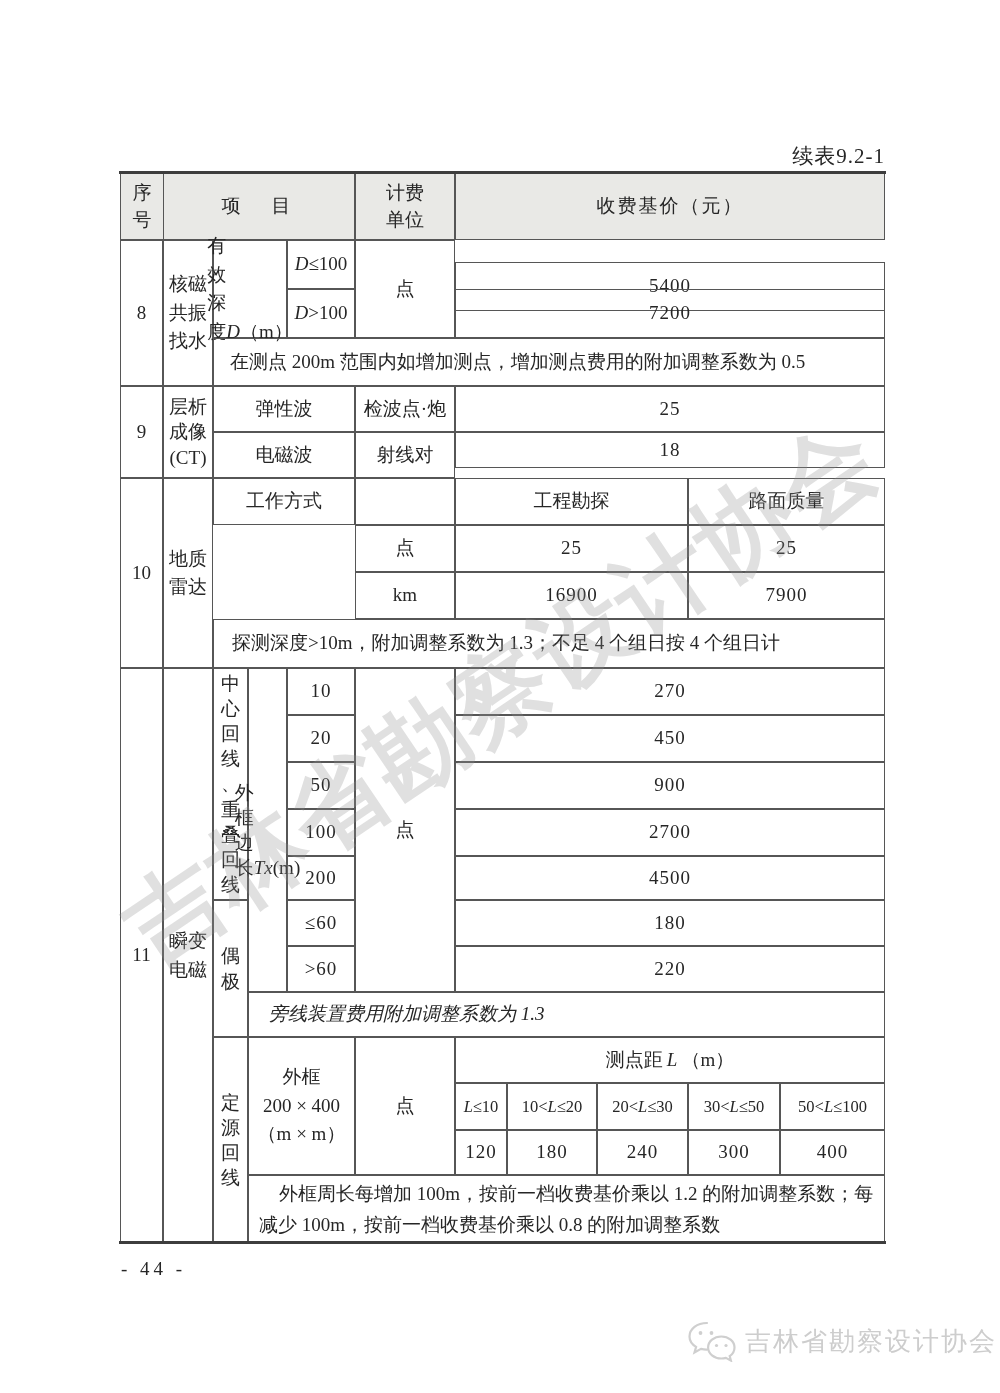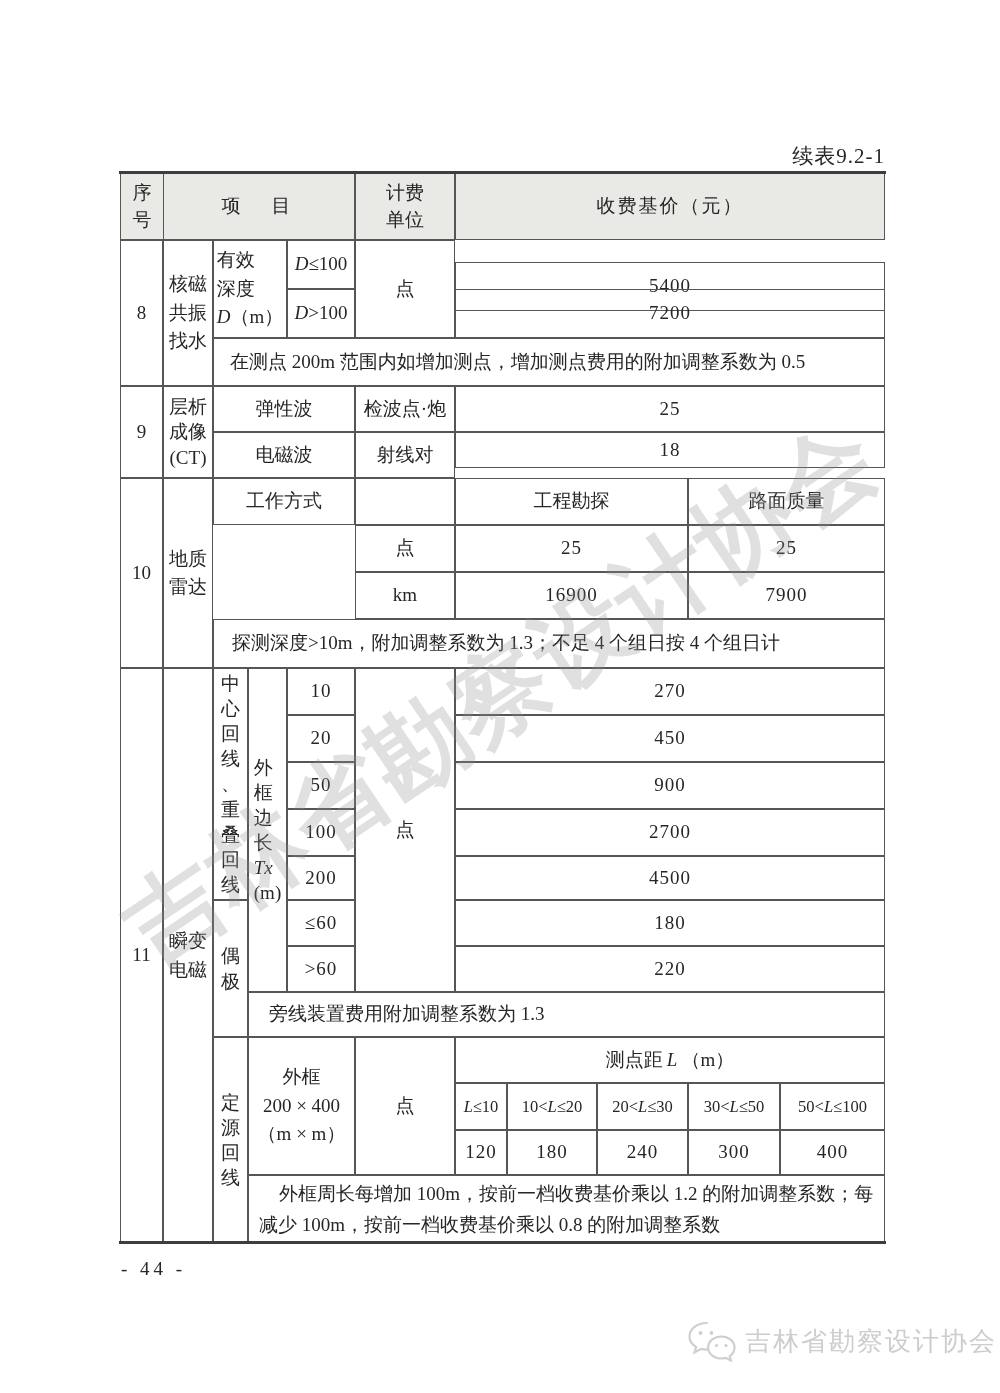--- a/index.html
+++ b/index.html
@@ -15,21 +15,21 @@
     display:flex;align-items:center;justify-content:center;
     text-align:center;font-size:19px;line-height:1.42;white-space:pre-line;
     z-index:2;background:transparent;
   }
   .gray{background:#e9e9e6;}
   .note{justify-content:flex-start;text-align:left;}
   .num{letter-spacing:1px;}
   .sm{font-size:16.5px;letter-spacing:0;}
   .vt{line-height:1.32;}
   .lh15{line-height:1.5;}
-  .stack{display:flex;flex-direction:column;align-items:flex-start;}
+  .stack{display:flex;flex-direction:row;align-items:flex-end;}
   .hrow{display:flex;flex-direction:row;align-items:baseline;}
   .gap4{gap:4px;}
   i{font-style:italic;}
   
   .frame-line{position:absolute;left:119px;width:767px;height:0;border-top:3px solid #3d3d3d;z-index:4;}
   
   .caption{position:absolute;top:142px;right:115px;font-size:21px;letter-spacing:1px;z-index:2;}
   .pageno{position:absolute;left:121px;top:1258px;font-size:19px;letter-spacing:4px;z-index:2;}
   
   .watermark{
@@ -141,21 +141,21 @@
   <div class="c" style="left:355px;top:668px;width:100px;height:324px;">点</div>
 
   <div class="c num" style="left:455px;top:668px;width:430px;height:47px;">270</div>
   <div class="c num" style="left:455px;top:715px;width:430px;height:47px;">450</div>
   <div class="c num" style="left:455px;top:762px;width:430px;height:47px;">900</div>
   <div class="c num" style="left:455px;top:809px;width:430px;height:47px;">2700</div>
   <div class="c num" style="left:455px;top:856px;width:430px;height:44px;">4500</div>
   <div class="c num" style="left:455px;top:900px;width:430px;height:46px;">180</div>
   <div class="c num" style="left:455px;top:946px;width:430px;height:46px;">220</div>
 
-  <div class="c note" style="left:248px;top:992px;width:637px;height:45px;padding-left:20px;">旁线装置费用附加调整系数为 1.3</div>
+  <div class="c note" style="left:248px;top:992px;width:637px;height:45px;padding-left:20px;font-style:italic;">旁线装置费用附加调整系数为 1.3</div>
 
   <div class="c vt" style="left:213px;top:1037px;width:35px;height:206px;">定
 源
 回
 线</div>
   <div class="c lh15" style="left:248px;top:1037px;width:107px;height:138px;">外框
 200 × 400
 （m × m）</div>
   <div class="c" style="left:355px;top:1037px;width:100px;height:138px;">点</div>
 

